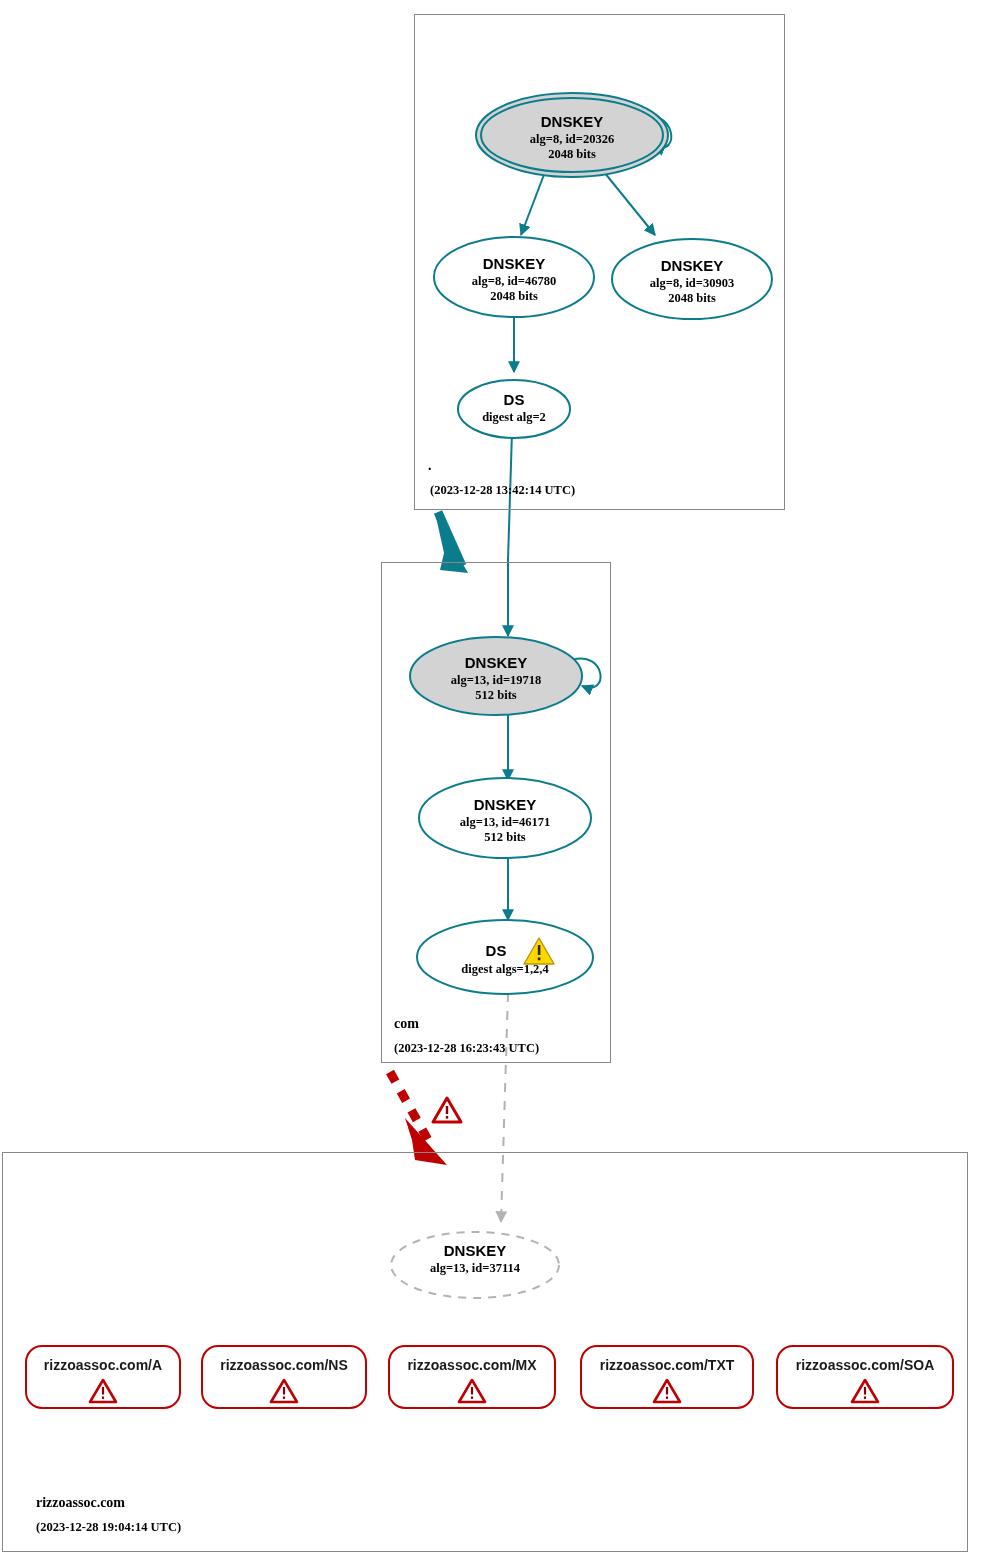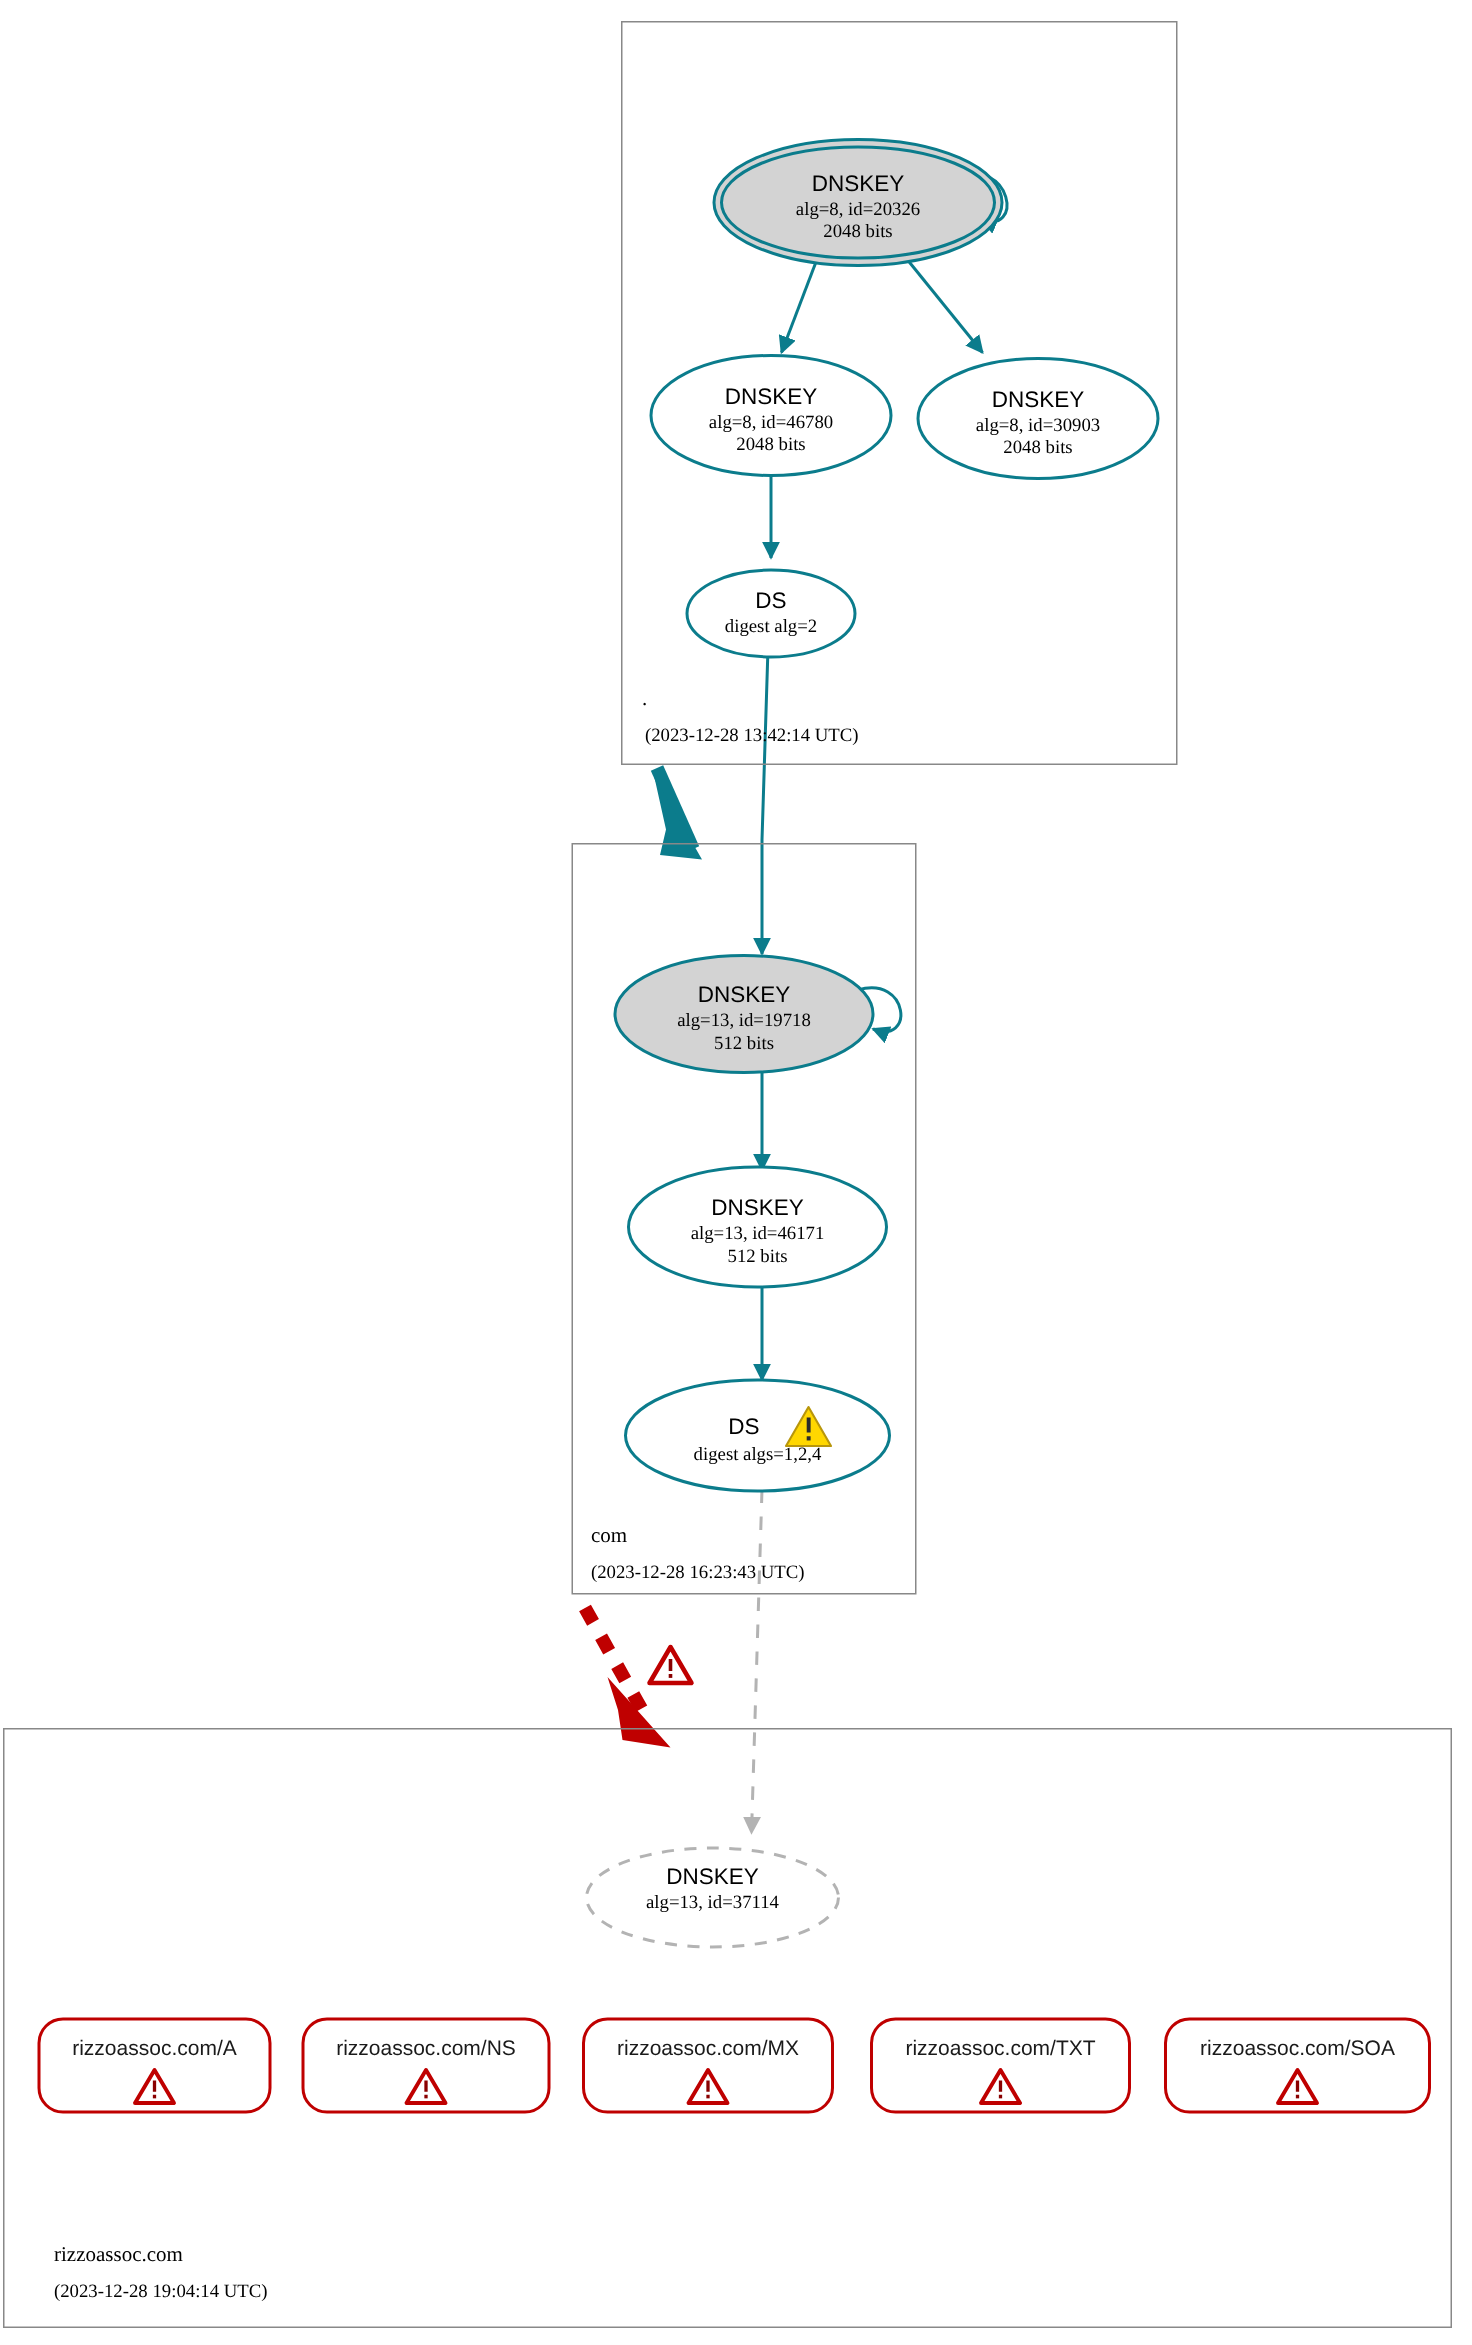--- a/index.html
+++ b/index.html
@@ -10,20 +10,21 @@
   }
   body {
     font-family: "Liberation Sans", sans-serif;
   }
   #canvas {
     position: relative;
     width: 981px;
     height: 1563px;
     background: #ffffff;
     overflow: hidden;
+    font-weight: bold;
   }
   svg.layer {
     position: absolute;
     left: 0;
     top: 0;
     width: 981px;
     height: 1563px;
     overflow: visible;
   }
   .node-title {

